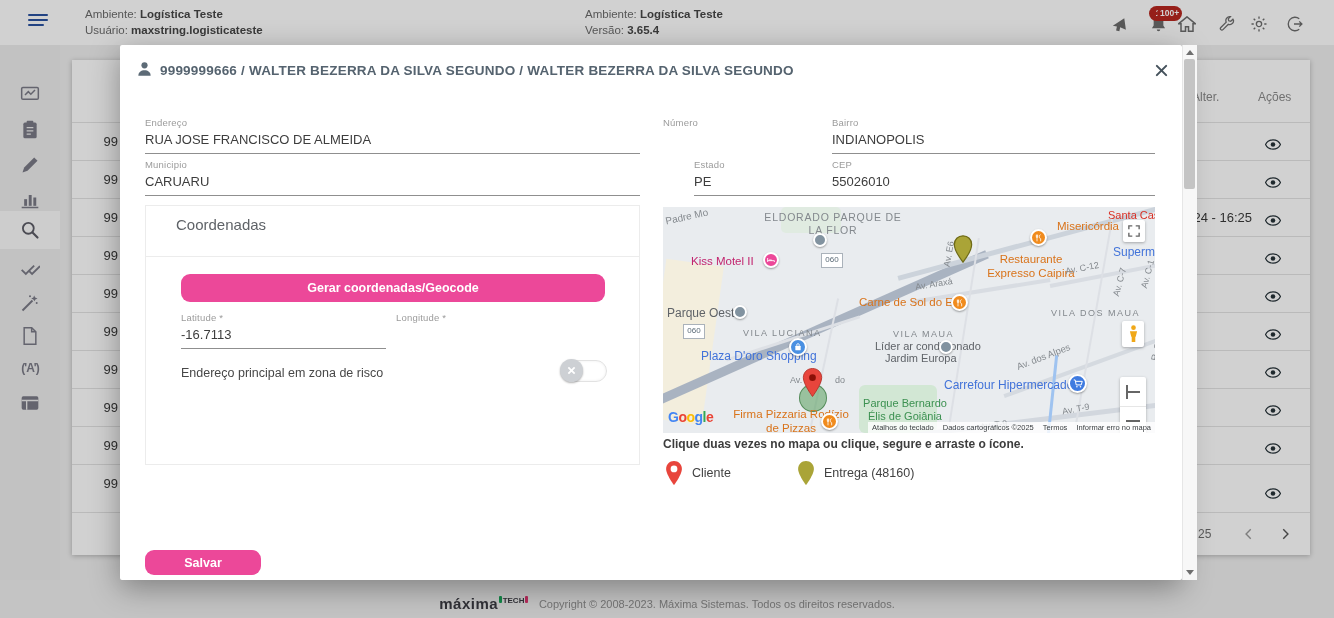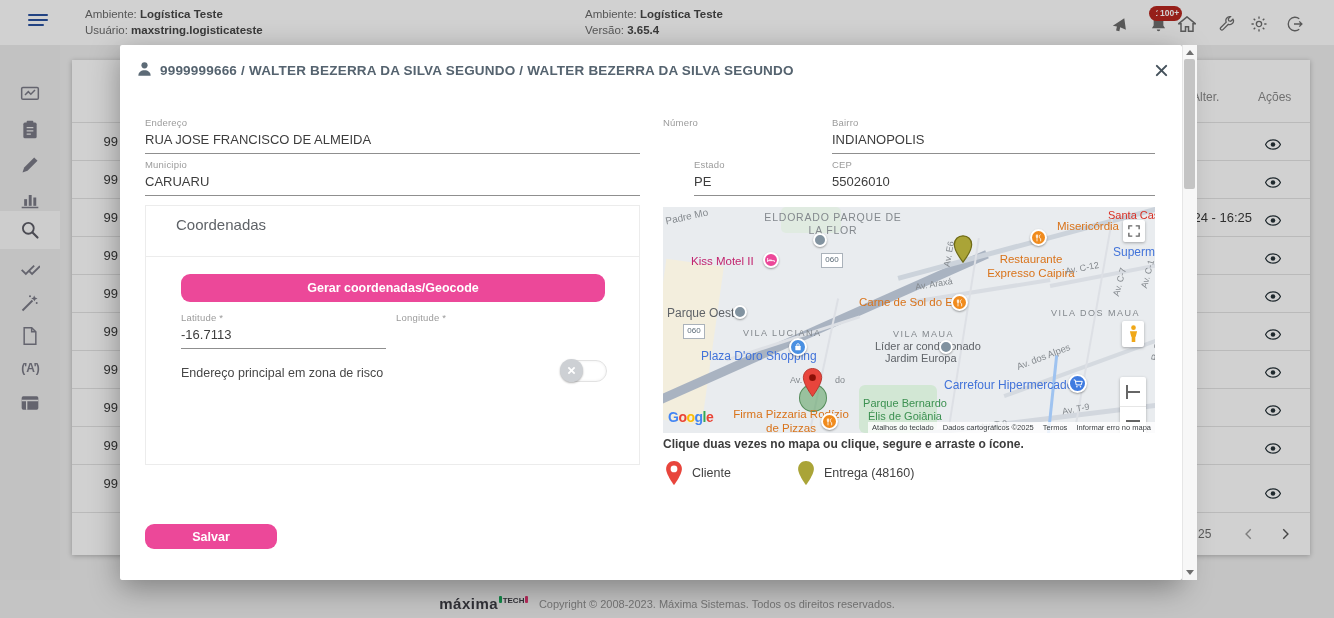--- a/index.html
+++ b/index.html
@@ -487,20 +487,20 @@
         <path d="M12 1C6 1 1.5 5.5 1.5 11.5 1.5 19 12 33 12 33s10.5-14 10.5-21.5C22.5 5.5 18 1 12 1z" fill="#e8453c"></path>
         <circle cx="12" cy="11.5" r="4.5" fill="#fff"></circle>
       </svg></span>
   <span class="legitem" style="left:572px;top:421px">Cliente</span>
   <span class="abs" style="left:677px;top:415px">
     <svg width="18" height="26" viewBox="0 0 24 34">
         <path d="M12 1C6 1 1.5 5.5 1.5 11.5 1.5 19 12 33 12 33s10.5-14 10.5-21.5C22.5 5.5 18 1 12 1z" fill="#aaa437"></path>
       </svg></span>
   <span class="legitem" style="left:704px;top:421px">Entrega (48160)</span>
 
-  <button class="btn-blue" style="left:25px;top:479px;width:132px;height:25px">Salvar</button>
+  <button class="btn-blue" style="left:25px;top:505px;width:116px;height:25px">Salvar</button>
 </div>
 
 <div class="msb">
   <div class="sb-up"></div>
   <div class="sb-thumb"></div>
   <div class="sb-down"></div>
 </div>
 
 </body></html>

